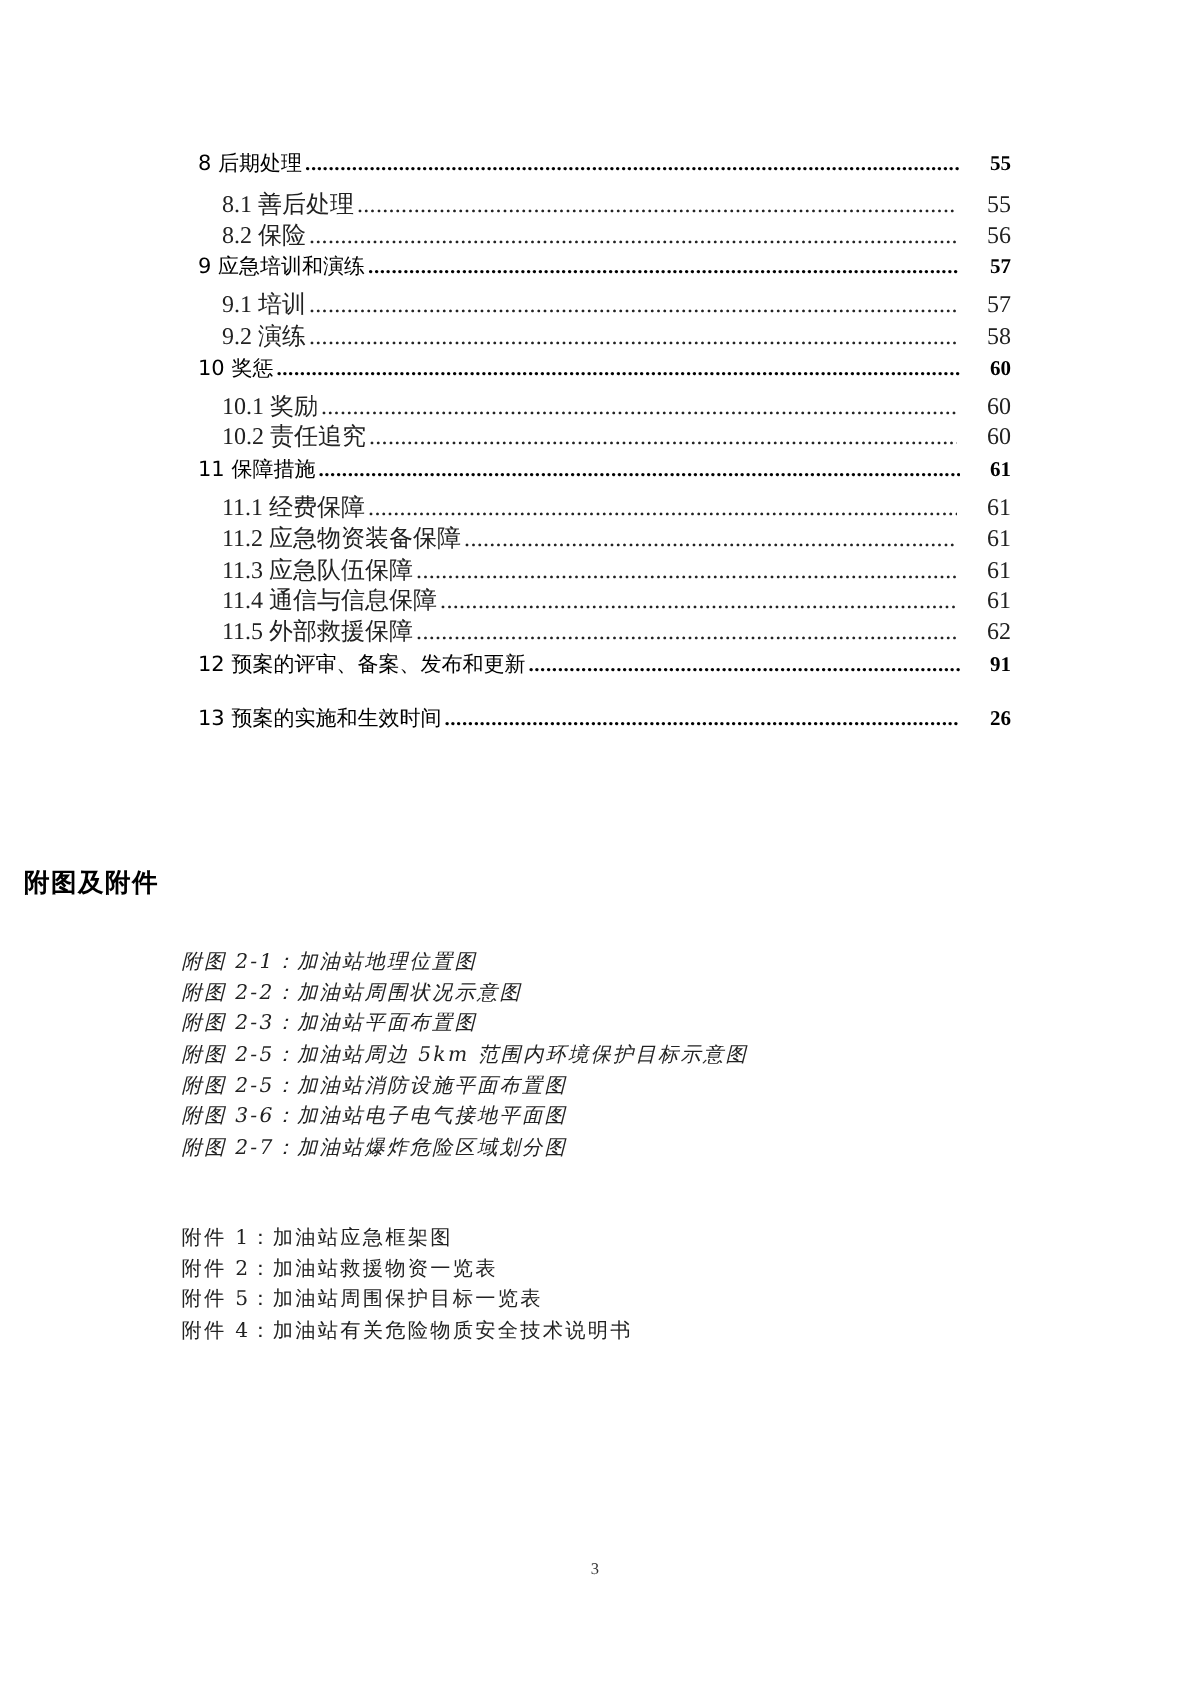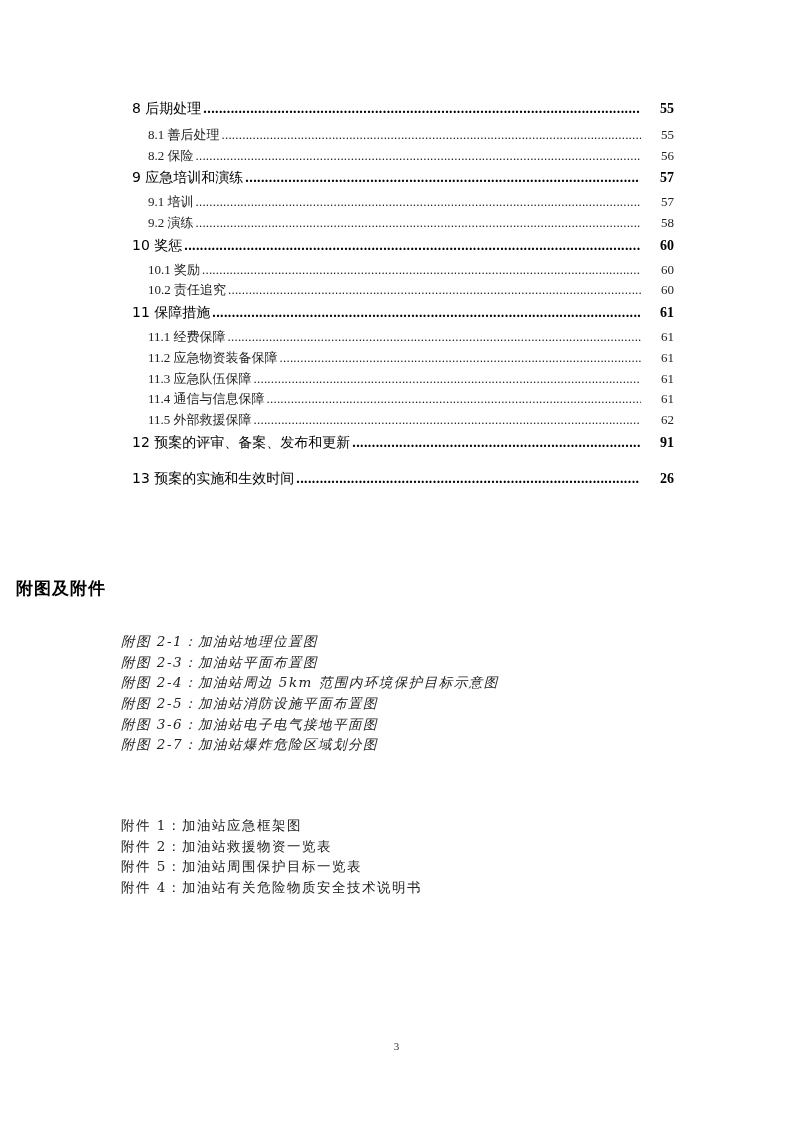--- a/index.html
+++ b/index.html
@@ -8,21 +8,21 @@
   .toc { position: absolute; left: 132px; top: 100px; width: 542px; }
   .toc-row { display: flex; align-items: baseline; white-space: nowrap; }
   .toc-row .label { flex: 0 0 auto; padding-right: 2px; }
   .toc-row .leader { flex: 1 1 auto; overflow: hidden; }
   .toc-row .leader::before { content: "................................................................................................................................................................................................................................................................................................................................"; }
   .toc-row .pg { flex: 0 0 auto; padding-left: 1px; margin-left: 19px; }
   .lvl1 { height: 24px; font-family: "DejaVu Sans", "Liberation Sans", sans-serif; font-size: 14px; font-weight: bold; }
   .lvl1 .label { font-weight: normal; }
   .lvl1 .leader { font-family: "Liberation Serif", serif; font-weight: bold; letter-spacing: 0.4px; }
   .lvl1 .pg { font-family: "Liberation Serif", serif; font-weight: bold; font-size: 14px; }
-  .lvl2 { height: 20.7px; padding-left: 16px; font-family: "Liberation Serif", "DejaVu Serif", serif; font-size: 13px; color: #222; }
+  .lvl2 { height: 20.7px; padding-left: 16px; font-family: "Liberation Serif", "DejaVu Serif", serif; font-size: 16px; color: #222; }
   .lvl2 .leader { letter-spacing: 0.2px; }
   .appendix-title { position: absolute; left: 16px; width: 793px; top: 577px; text-align: left; font-family: "DejaVu Sans", sans-serif; font-weight: bold; font-size: 17px; letter-spacing: 1px; }
   .list { position: absolute; left: 121px; font-family: "DejaVu Serif", "Liberation Serif", serif; font-size: 13.5px; color: #222; letter-spacing: 1.5px; }
   .list .item { height: 20.7px; line-height: 20.7px; white-space: nowrap; }
   .list-figures { top: 631px; font-style: italic; }
   .list-attachments { top: 815px; }
   .page-number { position: absolute; left: 0; width: 793px; top: 1040px; text-align: center; font-family: "Liberation Serif", serif; font-size: 11px; color: #333; }
 </style>
 </head>
 <body>
@@ -114,22 +114,23 @@
         <span class="label">13 预案的实施和生效时间</span>
         <span class="leader"></span>
         <span class="pg">26</span>
       </div>
   </div>
 
   <div class="appendix-title">附图及附件</div>
 
   <div class="list list-figures">
     <div class="item">附图 2-1：加油站地理位置图</div>
+    <div class="item">附图 2-2：加油站周围状况示意图</div>
     <div class="item">附图 2-3：加油站平面布置图</div>
-    <div class="item">附图 2-4：加油站周边 5km 范围内环境保护目标示意图</div>
+    <div class="item">附图 2-5：加油站周边 5km 范围内环境保护目标示意图</div>
     <div class="item">附图 2-5：加油站消防设施平面布置图</div>
     <div class="item">附图 3-6：加油站电子电气接地平面图</div>
     <div class="item">附图 2-7：加油站爆炸危险区域划分图</div>
   </div>
 
   <div class="list list-attachments">
     <div class="item">附件 1：加油站应急框架图</div>
     <div class="item">附件 2：加油站救援物资一览表</div>
     <div class="item">附件 5：加油站周围保护目标一览表</div>
     <div class="item">附件 4：加油站有关危险物质安全技术说明书</div>

